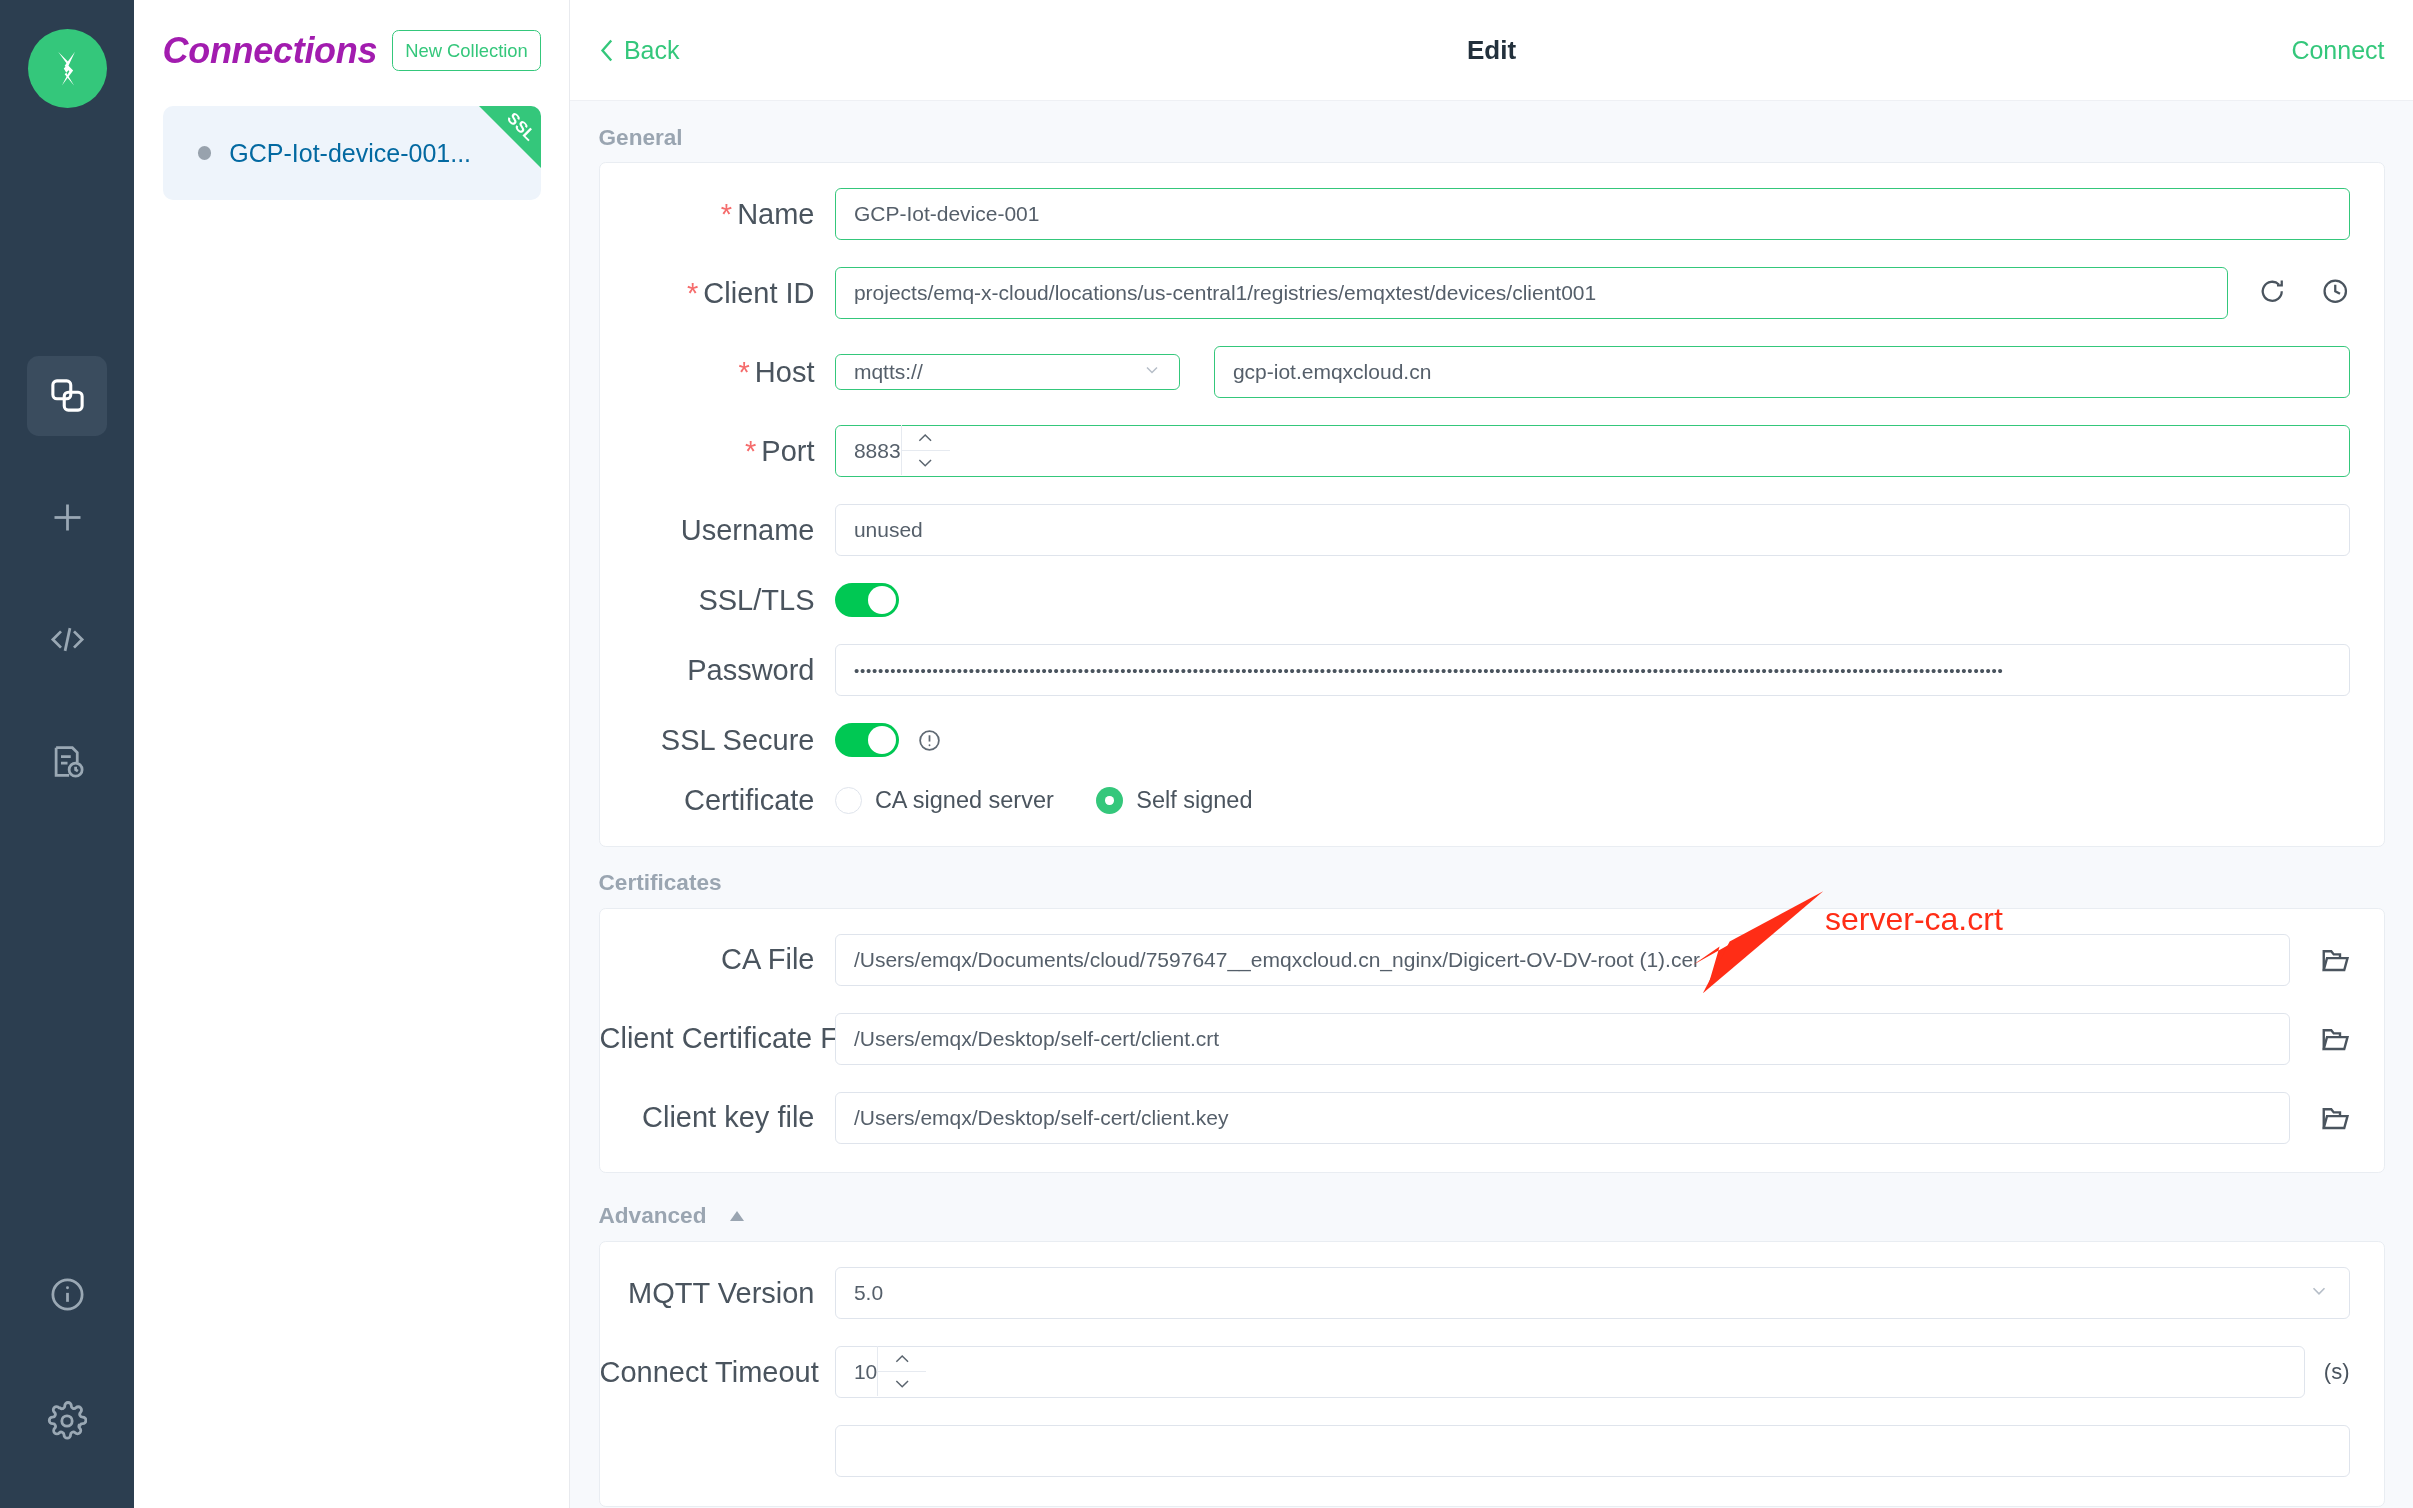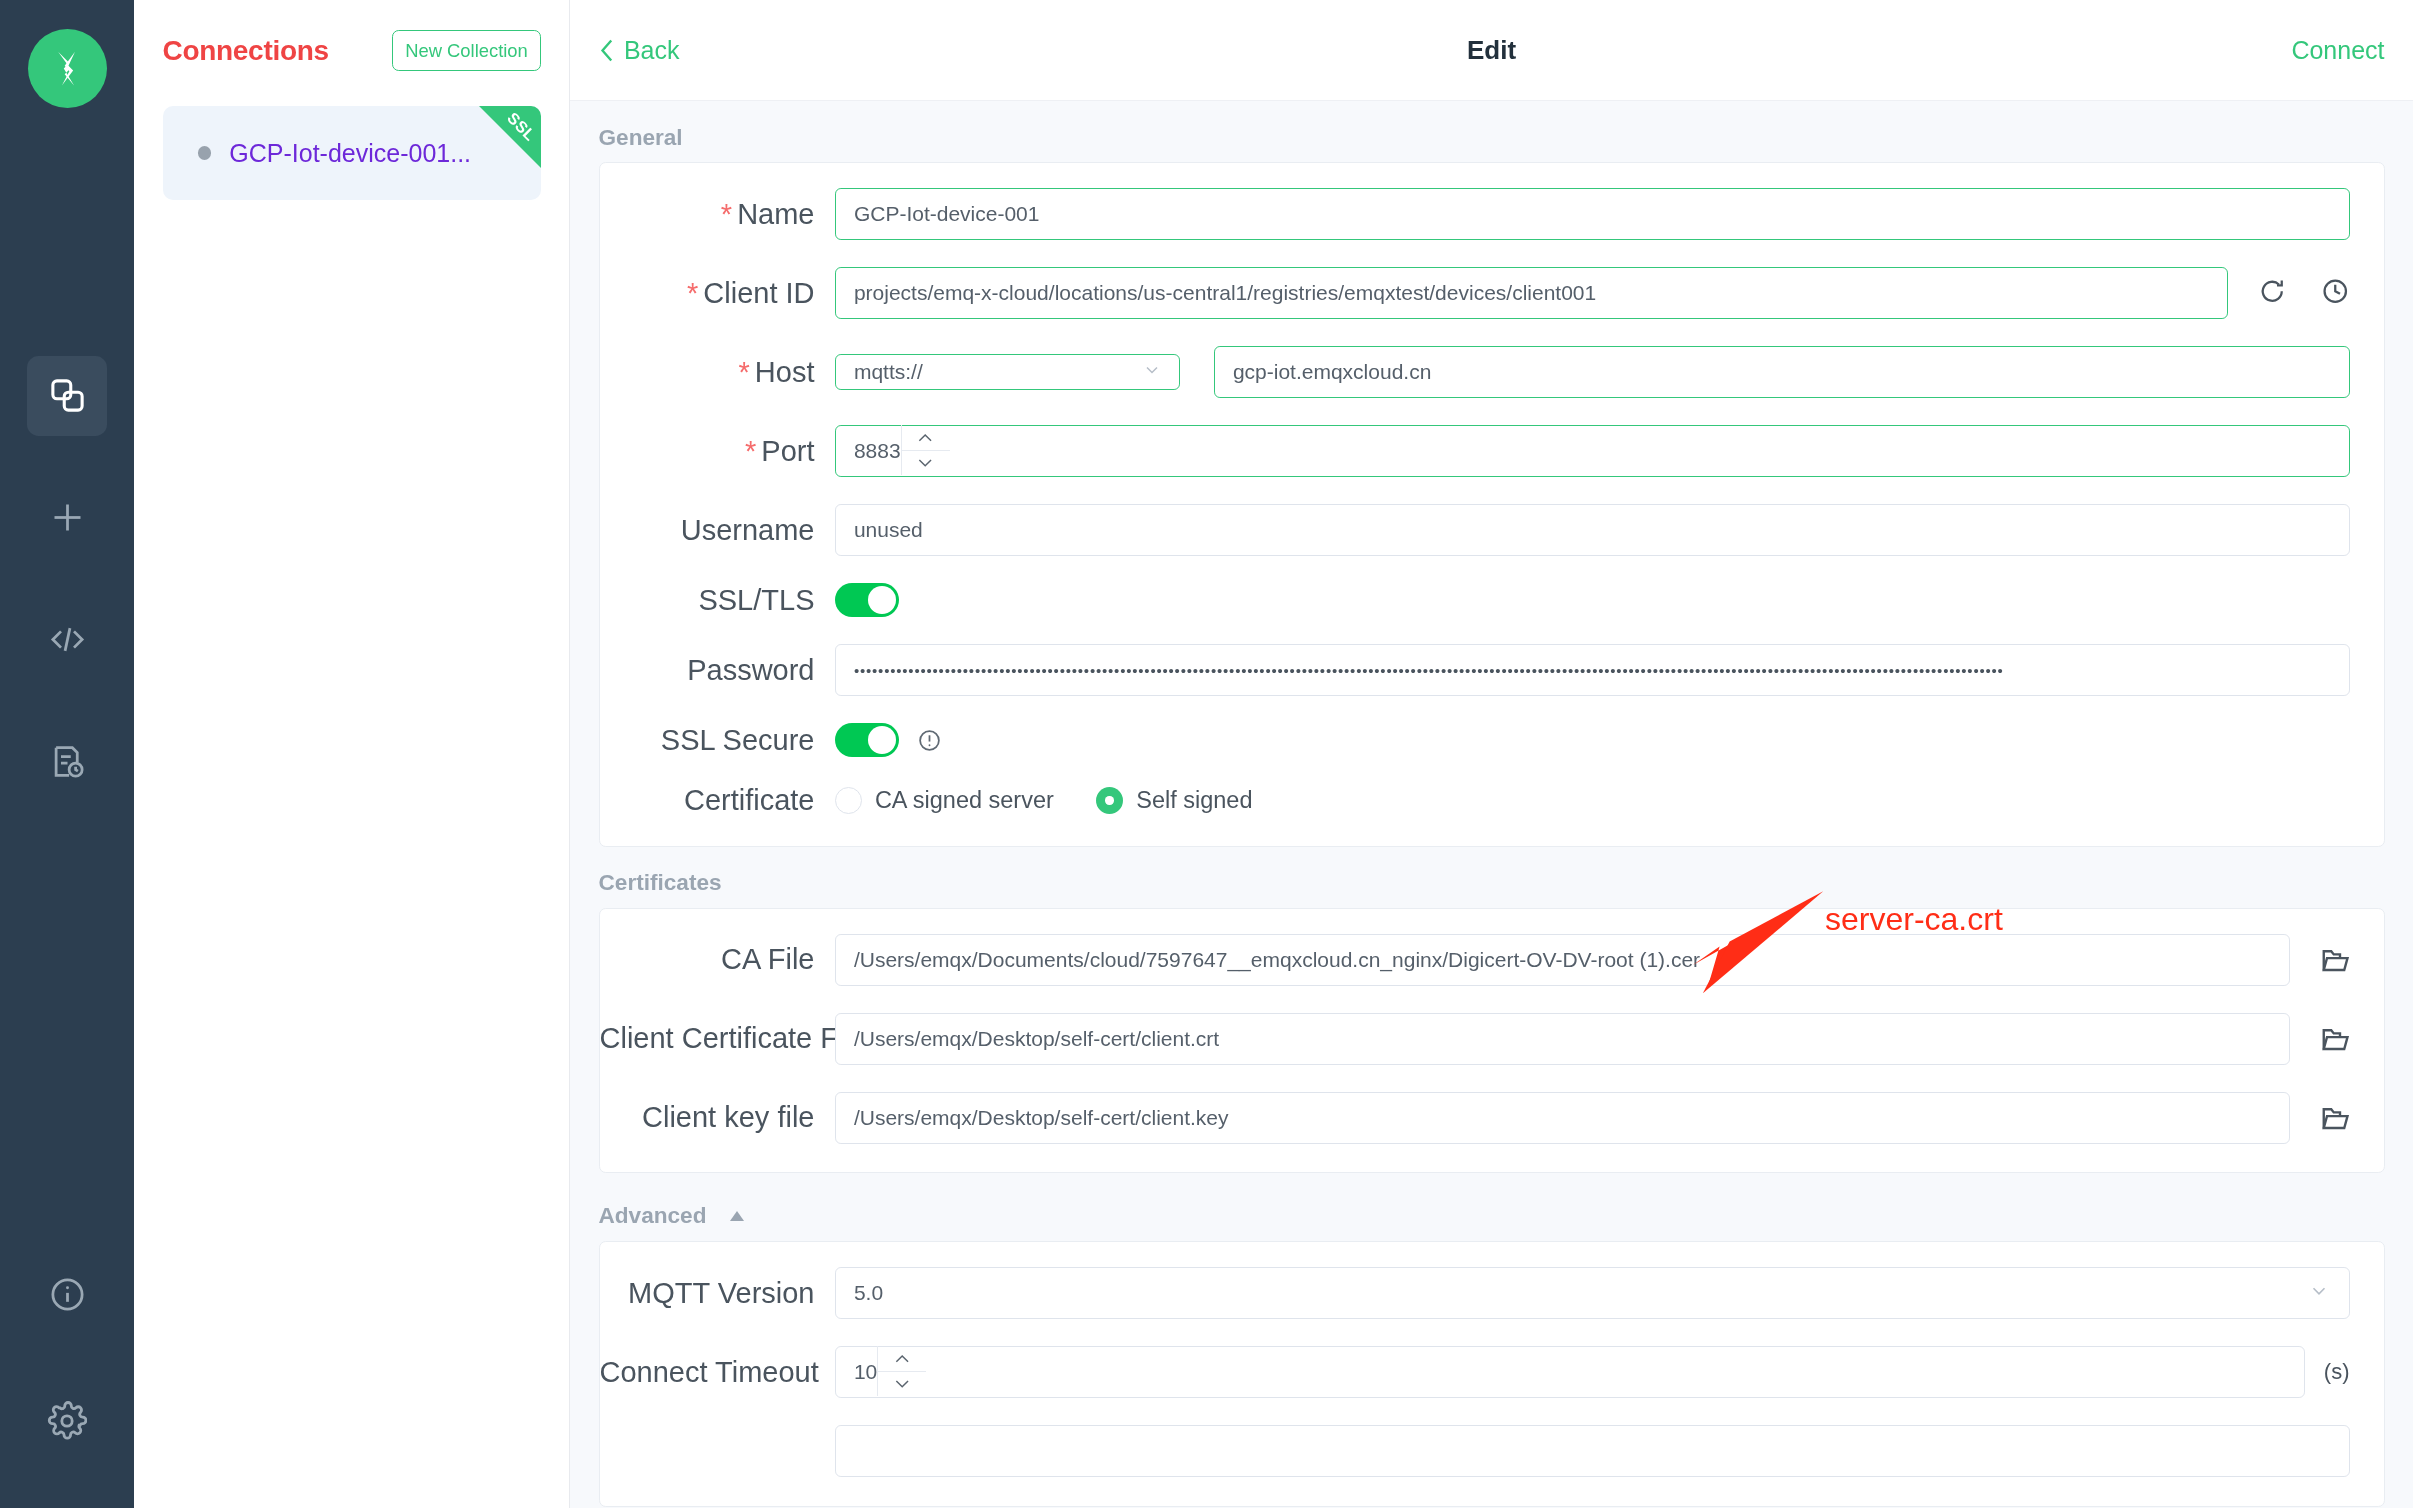--- a/index.html
+++ b/index.html
@@ -33,33 +33,33 @@
 
   
   .conn-panel {
     width: 436px; flex: 0 0 436px; background: #ffffff;
     border-right: 0.8px solid #e8eaee; padding: 0 28.5px;
   }
   .conn-head {
     display: flex; align-items: center; justify-content: space-between;
     height: 101px;
   }
-  .conn-title { font-size: 28px; font-weight: bold; color: #ef4444; letter-spacing: -0.3px; }
+  .conn-title { font-size: 36px; font-weight: bold; color: #a21caf; letter-spacing: -0.3px; font-style: italic; }
   .new-collection {
     border: 1.3px solid #34c77b; color: #34c77b; background: #fff;
     border-radius: 6.7px; font-size: 18.4px; padding: 8.4px 11.7px;
     font-family: "Liberation Sans", sans-serif; cursor: pointer; white-space: nowrap;
   }
   .conn-item {
     position: relative; height: 94px; border-radius: 10px;
     background: #eef4fb; display: flex; align-items: center;
     padding-left: 35px; overflow: hidden; margin-top: 5px;
   }
   .conn-dot { width: 13.4px; height: 13.4px; border-radius: 50%; background: #98a2ad; margin-right: 18.4px; flex: 0 0 13.4px; }
-  .conn-name { font-size: 25px; color: #6d28d9; white-space: nowrap; }
+  .conn-name { font-size: 25px; color: #0369a1; white-space: nowrap; }
   .ssl-flag {
     position: absolute; top: 0; right: 0; width: 0; height: 0;
     border-top: 62px solid #34c77b; border-left: 62px solid transparent;
   }
   .ssl-flag-text {
     position: absolute; top: 11.7px; right: 3.4px; color: #fff;
     font-size: 16px; font-weight: bold; transform: rotate(45deg);
     transform-origin: center; letter-spacing: 0.4px;
   }
 

